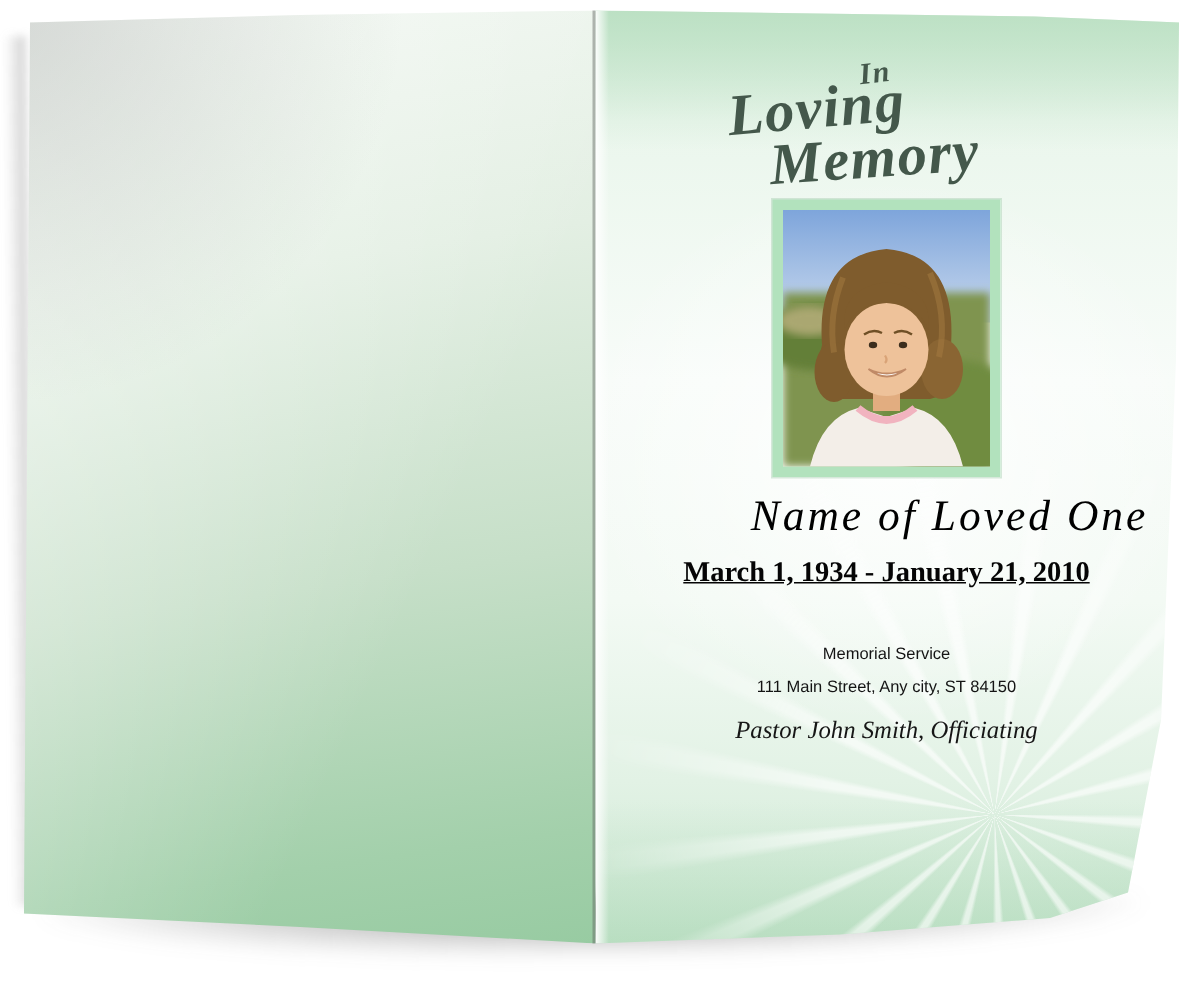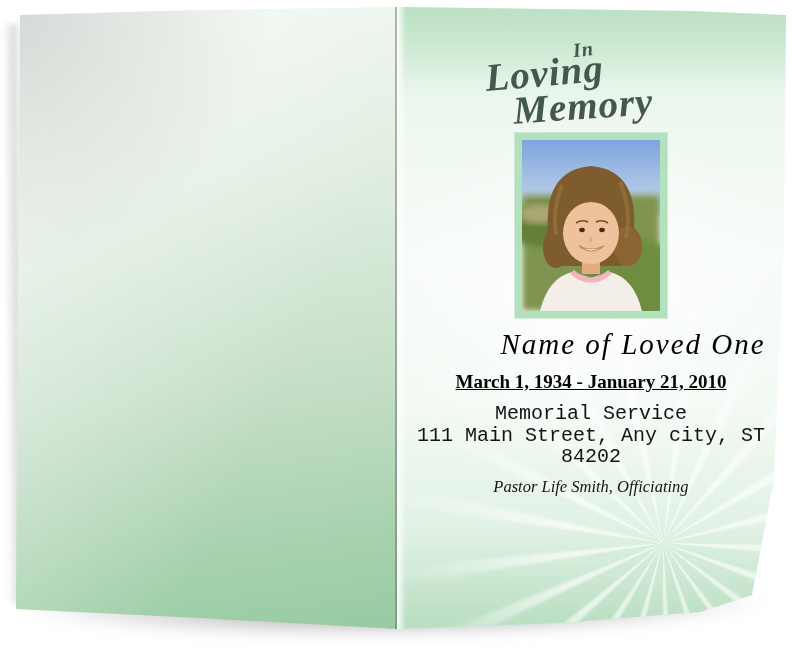--- a/index.html
+++ b/index.html
@@ -59,22 +59,22 @@
   .w-in{top:38px;left:176px;font-size:20px;transform:rotate(-7deg);}
   .w-loving{top:50px;left:88px;font-size:39px;transform:rotate(-5deg);}
   .w-memory{top:83px;left:116px;font-size:39px;transform:rotate(-4deg);}
   .photo-frame{position:absolute;left:118px;top:133px;width:138px;height:171px;
     border:7px solid #b2e2bd;box-shadow:0 0 0 1px rgba(160,200,170,.4);}
   .photo-frame svg{display:block;width:100%;height:100%;}
   .loved-one-name{top:328px;left:0;width:100%;
     font:italic 29px "Liberation Serif",serif;color:#000;letter-spacing:2px;padding-left:42px;}
   .life-dates{top:371px;left:0;width:100%;
     font:bold 19px "Liberation Serif",serif;color:#050505;text-decoration:underline;}
-  .service-block{top:403px;left:0;width:100%;
-    font-family:Liberation Mono, monospace;font-size:20px;line-height:21.5px;color:#141414;}
+  .service-block{top:426px;left:0;width:100%;
+    font-family:Liberation Sans, sans-serif;font-size:11px;line-height:21.5px;color:#141414;}
   .officiant{top:477px;left:0;width:100%;
     font:italic 16.5px "Liberation Serif",serif;color:#161616;}
   .flower-svg{position:absolute;left:148px;top:464px;width:240px;height:148px;}
 </style>
 </head>
 <body>
 
 <div class="stage">
 
   <div class="shadow-bottom"></div>
@@ -156,23 +156,23 @@
             <path d="M18,171 Q26,138 50,132 L69,138 L88,132 Q112,138 120,171 Z" fill="#f3eee8"></path>
             <path d="M50,132 Q69,148 88,132" stroke="#f1b3bf" stroke-width="5" fill="none"></path>
           </g>
         </svg>
       </div>
 
       <div class="loved-one-name">Name of Loved One</div>
       <div class="life-dates">March 1, 1934 - January 21, 2010</div>
       <div class="service-block">
         <div>Memorial Service</div>
-        <div>111 Main Street, Any city, ST 84202</div>
+        <div>111 Main Street, Any city, ST 84150</div>
       </div>
-      <div class="officiant">Pastor Life Smith, Officiating</div>
+      <div class="officiant">Pastor John Smith, Officiating</div>
     </div>
 
     <svg class="flower-svg" viewBox="0 0 240 148">
       <g fill="#a2d4ae" opacity="0.8">
         <ellipse cx="52" cy="44" rx="42" ry="19" transform="rotate(-28 52 44)"></ellipse>
         <ellipse cx="50" cy="102" rx="40" ry="18" transform="rotate(24 50 102)"></ellipse>
         <ellipse cx="182" cy="40" rx="44" ry="20" transform="rotate(22 182 40)"></ellipse>
         <ellipse cx="192" cy="94" rx="40" ry="18" transform="rotate(-18 192 94)"></ellipse>
         <ellipse cx="150" cy="120" rx="36" ry="16" transform="rotate(8 150 120)"></ellipse>
         <ellipse cx="86" cy="24" rx="30" ry="13" transform="rotate(-12 86 24)"></ellipse>

